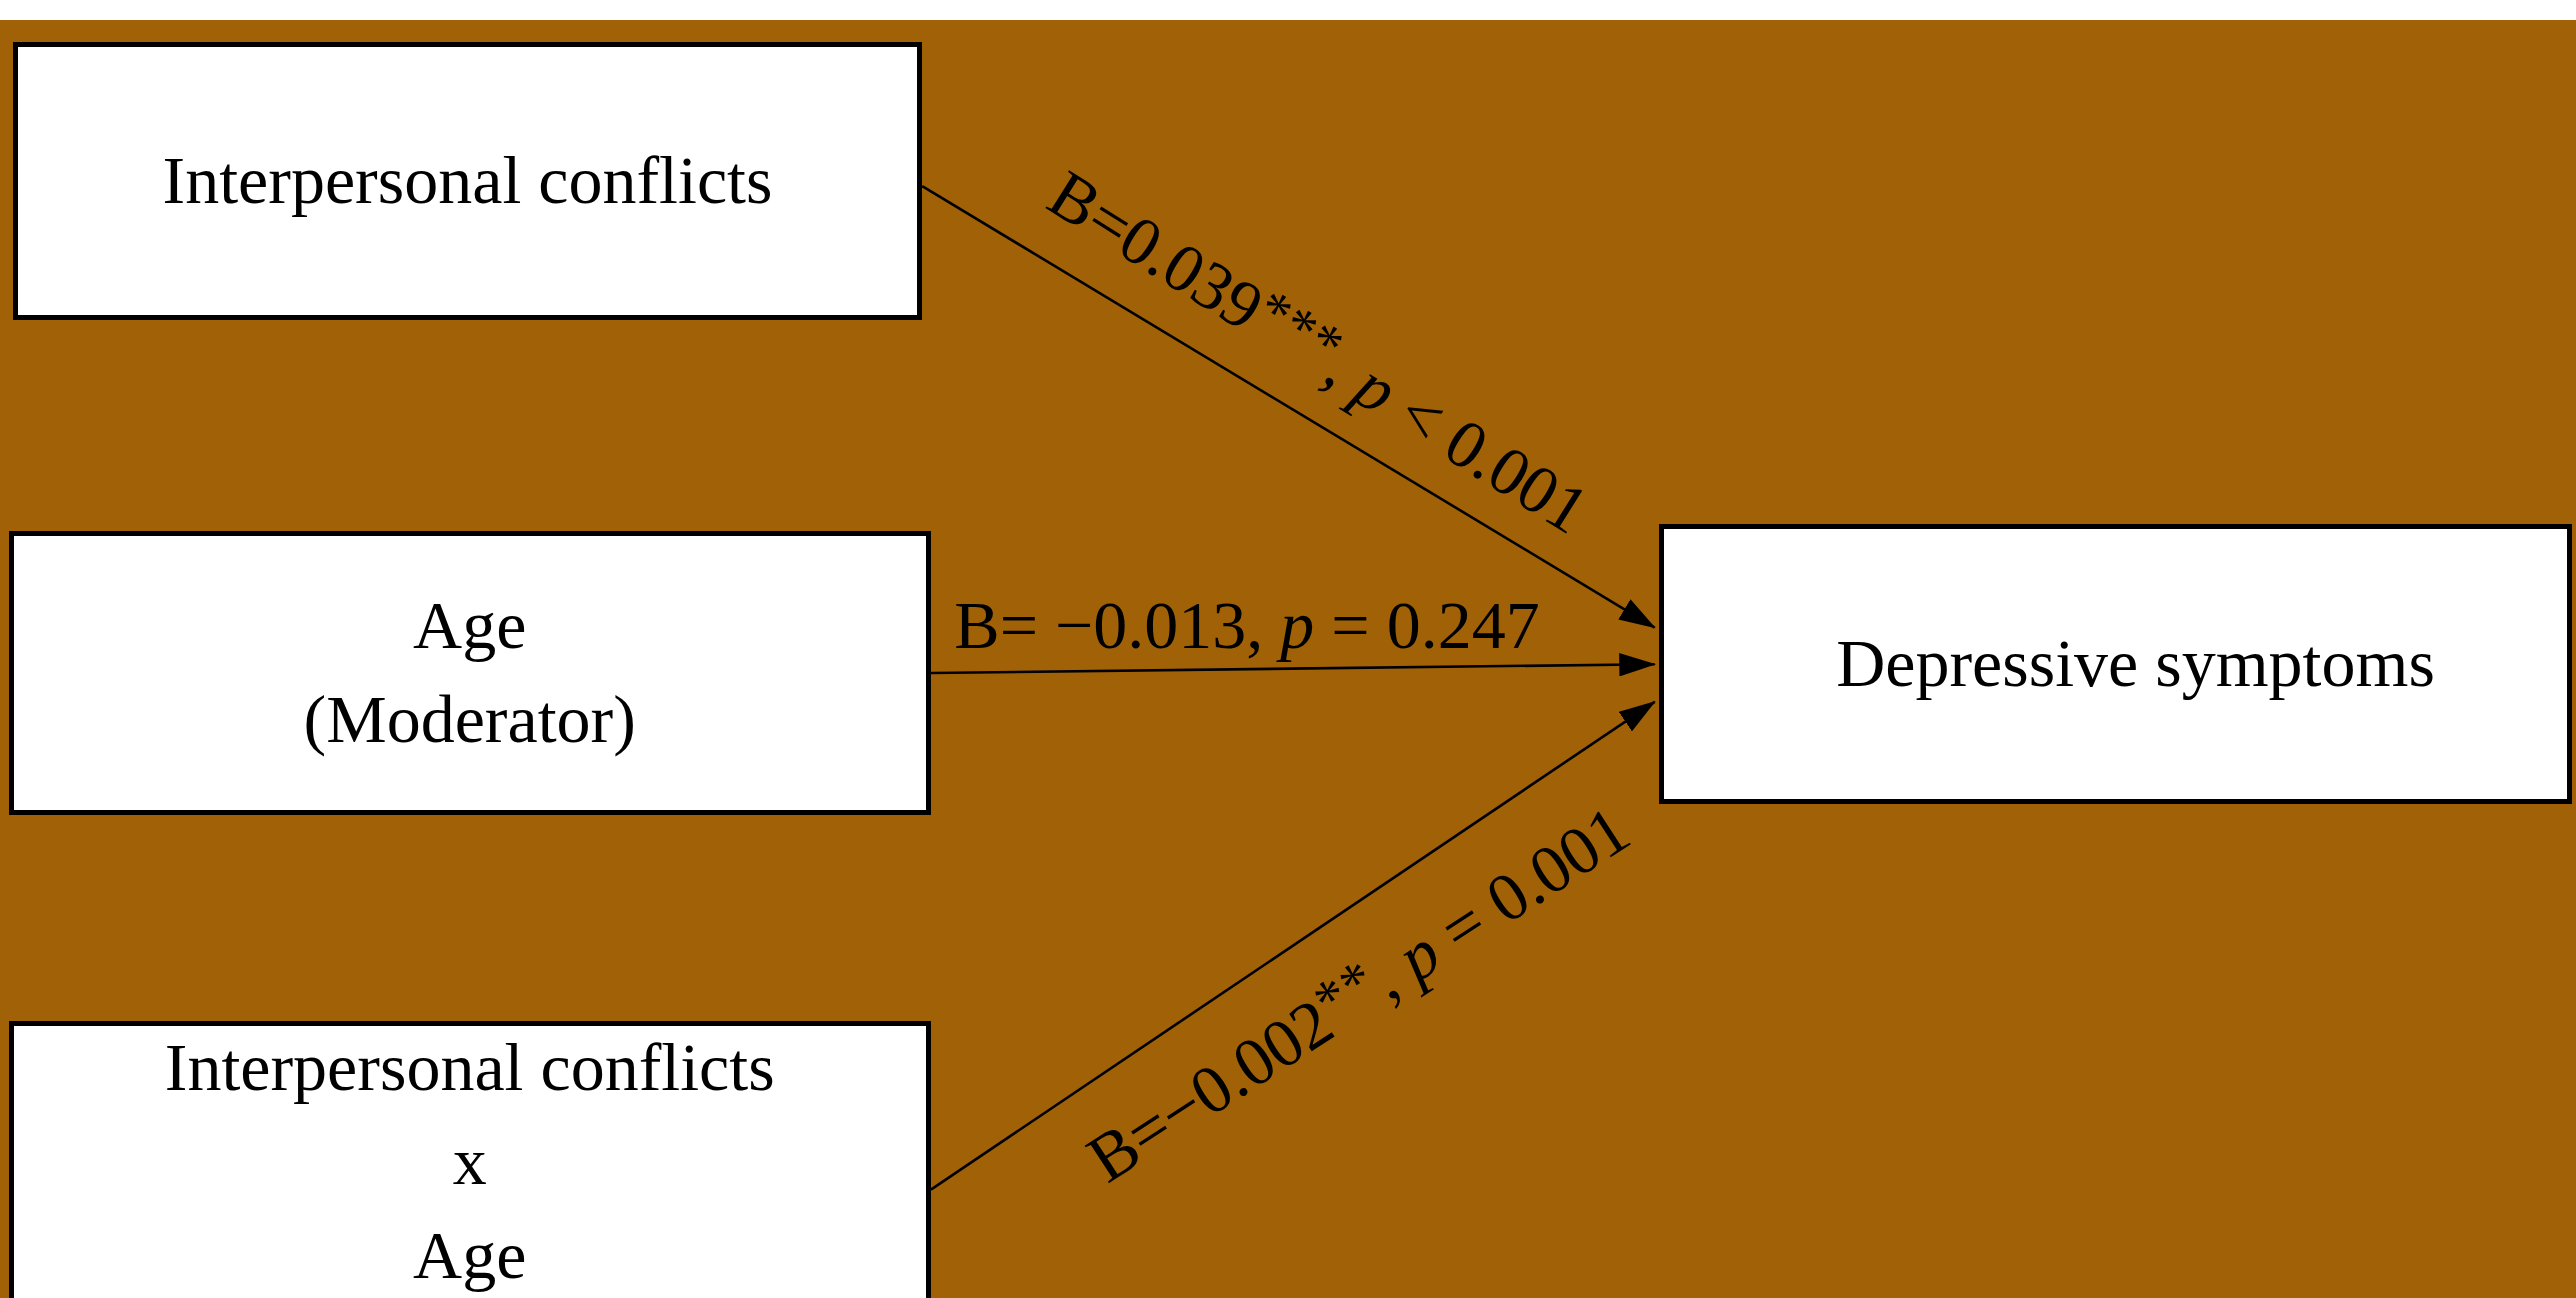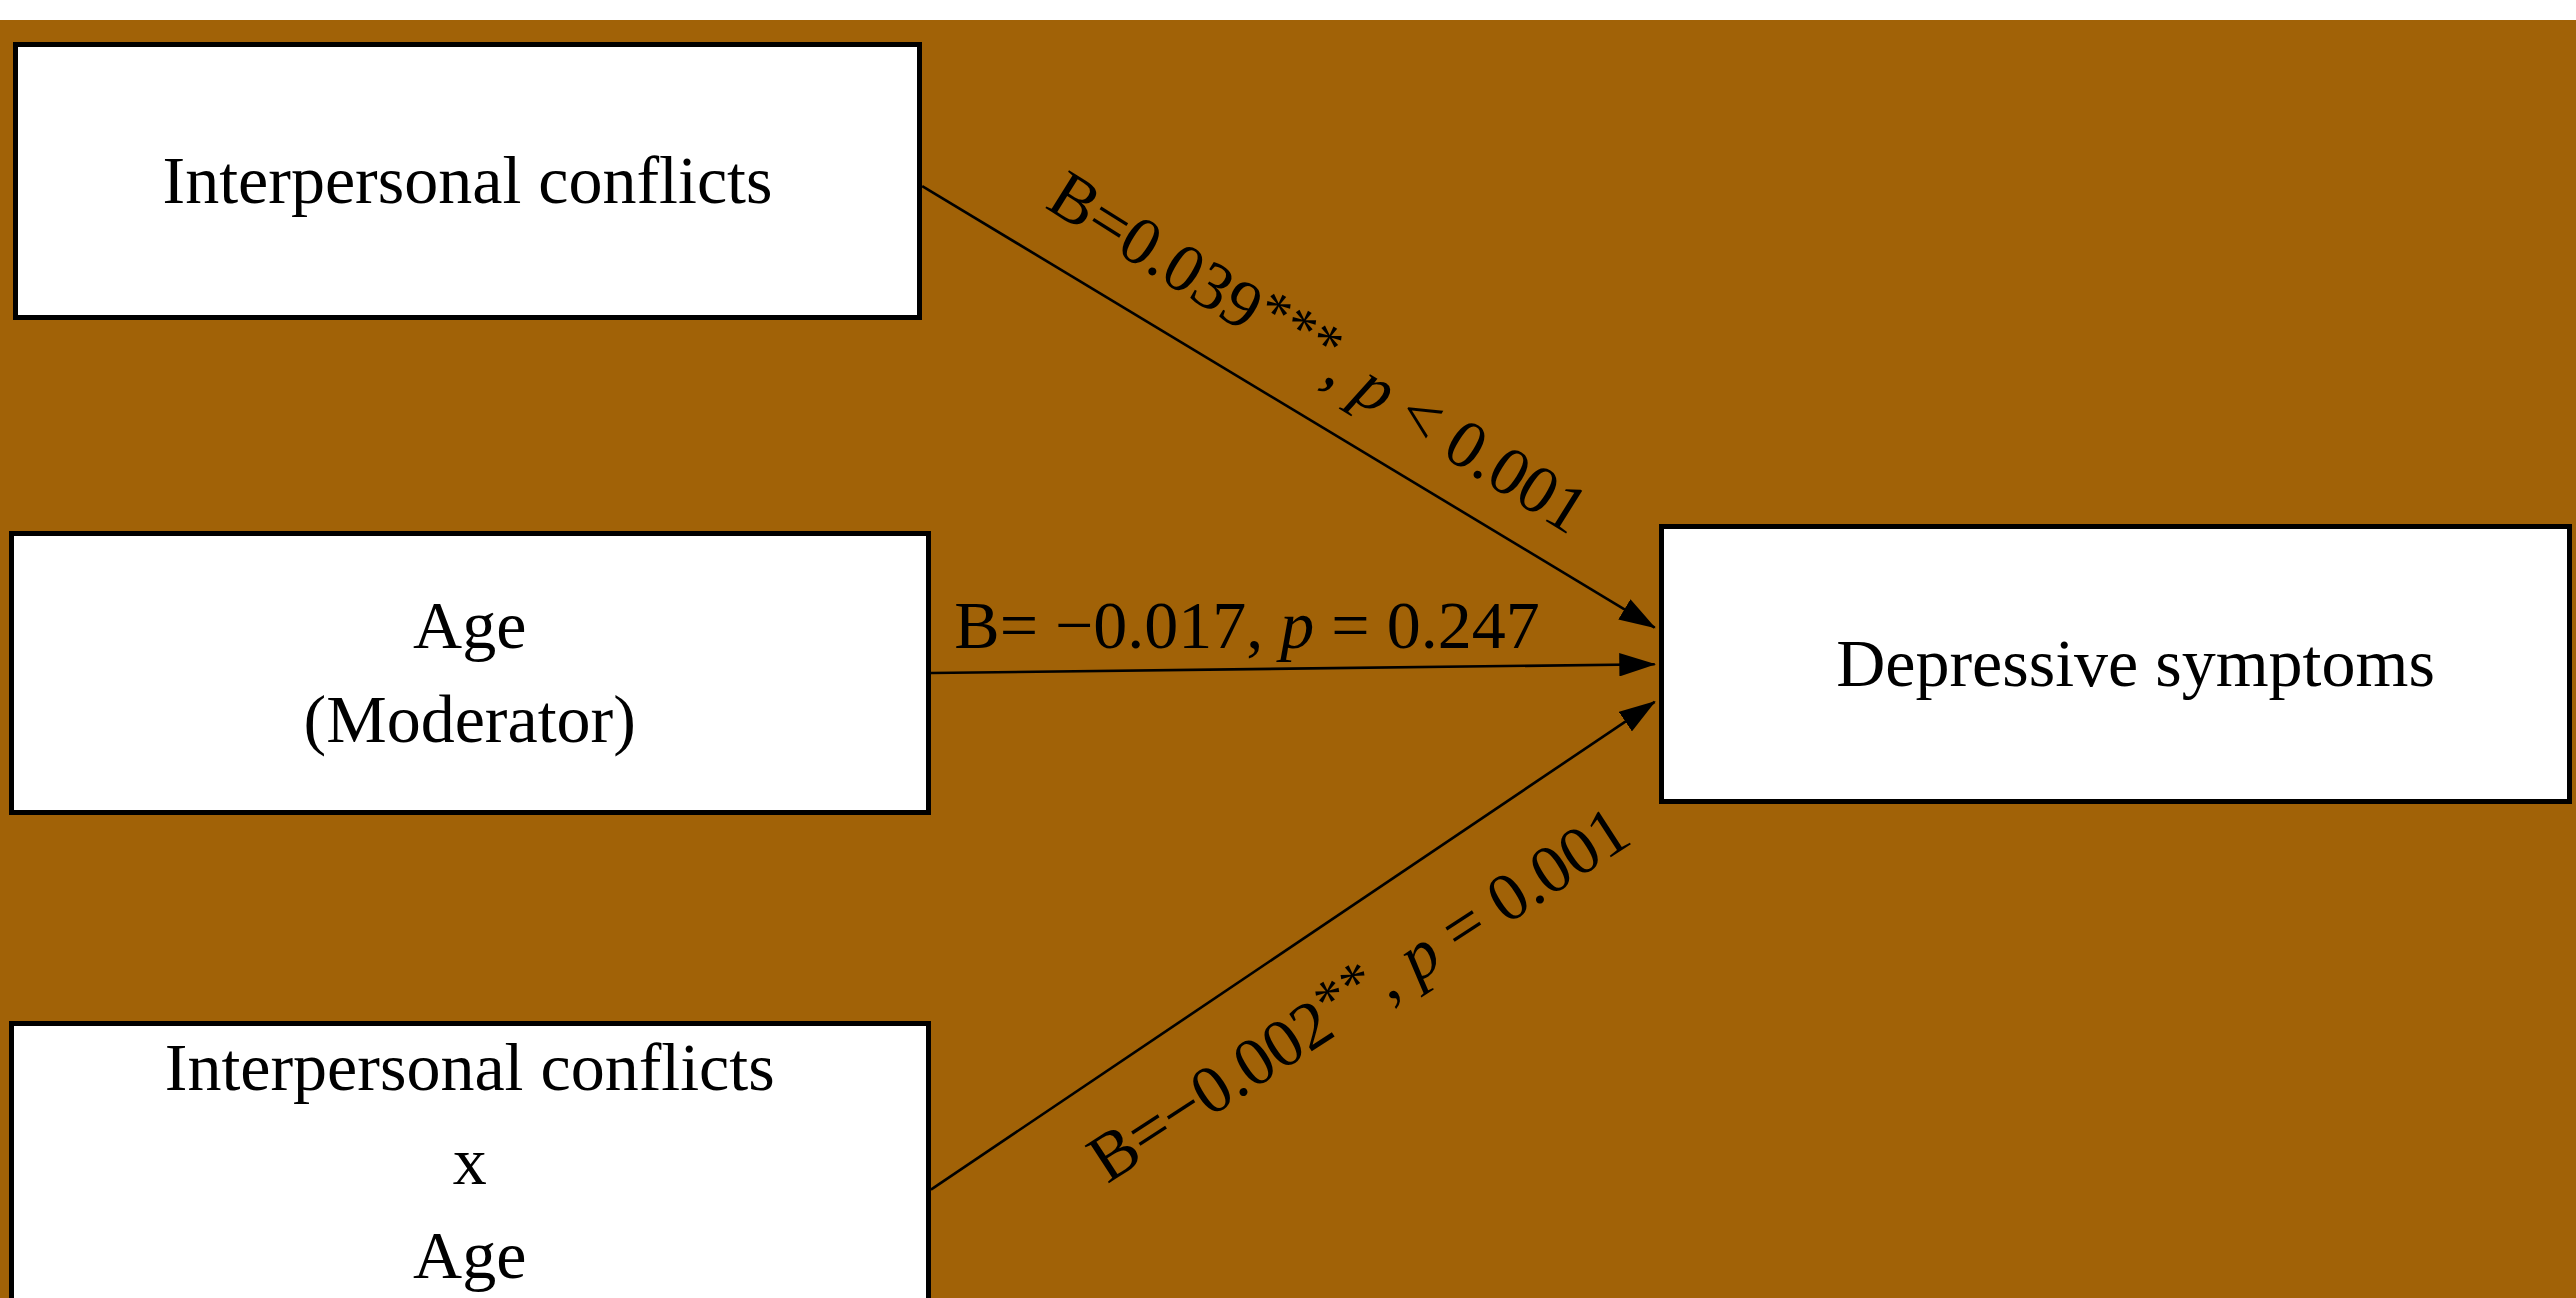--- a/index.html
+++ b/index.html
@@ -75,18 +75,18 @@
     <div>x</div>
     <div>Age</div>
   </div>
 
   <div class="box" style="left:1659px; top:504px; width:913px; height:280px;padding-left:40px;">
     <div>Depressive symptoms</div>
   </div>
 
   <div class="plabel" style="left:1320px; top:330px; --r:32deg;"><span>B=0.039</span><span class="stars">***</span><span>, </span><span class="pit">p</span><span> &lt; 0.001</span></div>
 
-  <div class="plabel" style="left:1247px; top:603px;"><span>B= −0.017</span><span class="stars"></span><span>, </span><span class="pit">p</span><span> = 0.247</span></div>
+  <div class="plabel" style="left:1247px; top:603px;"><span>B= −0.013</span><span class="stars"></span><span>, </span><span class="pit">p</span><span> = 0.247</span></div>
 
   <div class="plabel" style="left:1357px; top:972px; --r:-33deg;"><span>B=−0.002</span><span class="stars">**</span><span>, </span><span class="pit">p</span><span> = 0.001</span></div>
 
 </div>
 
 
 </body></html>

